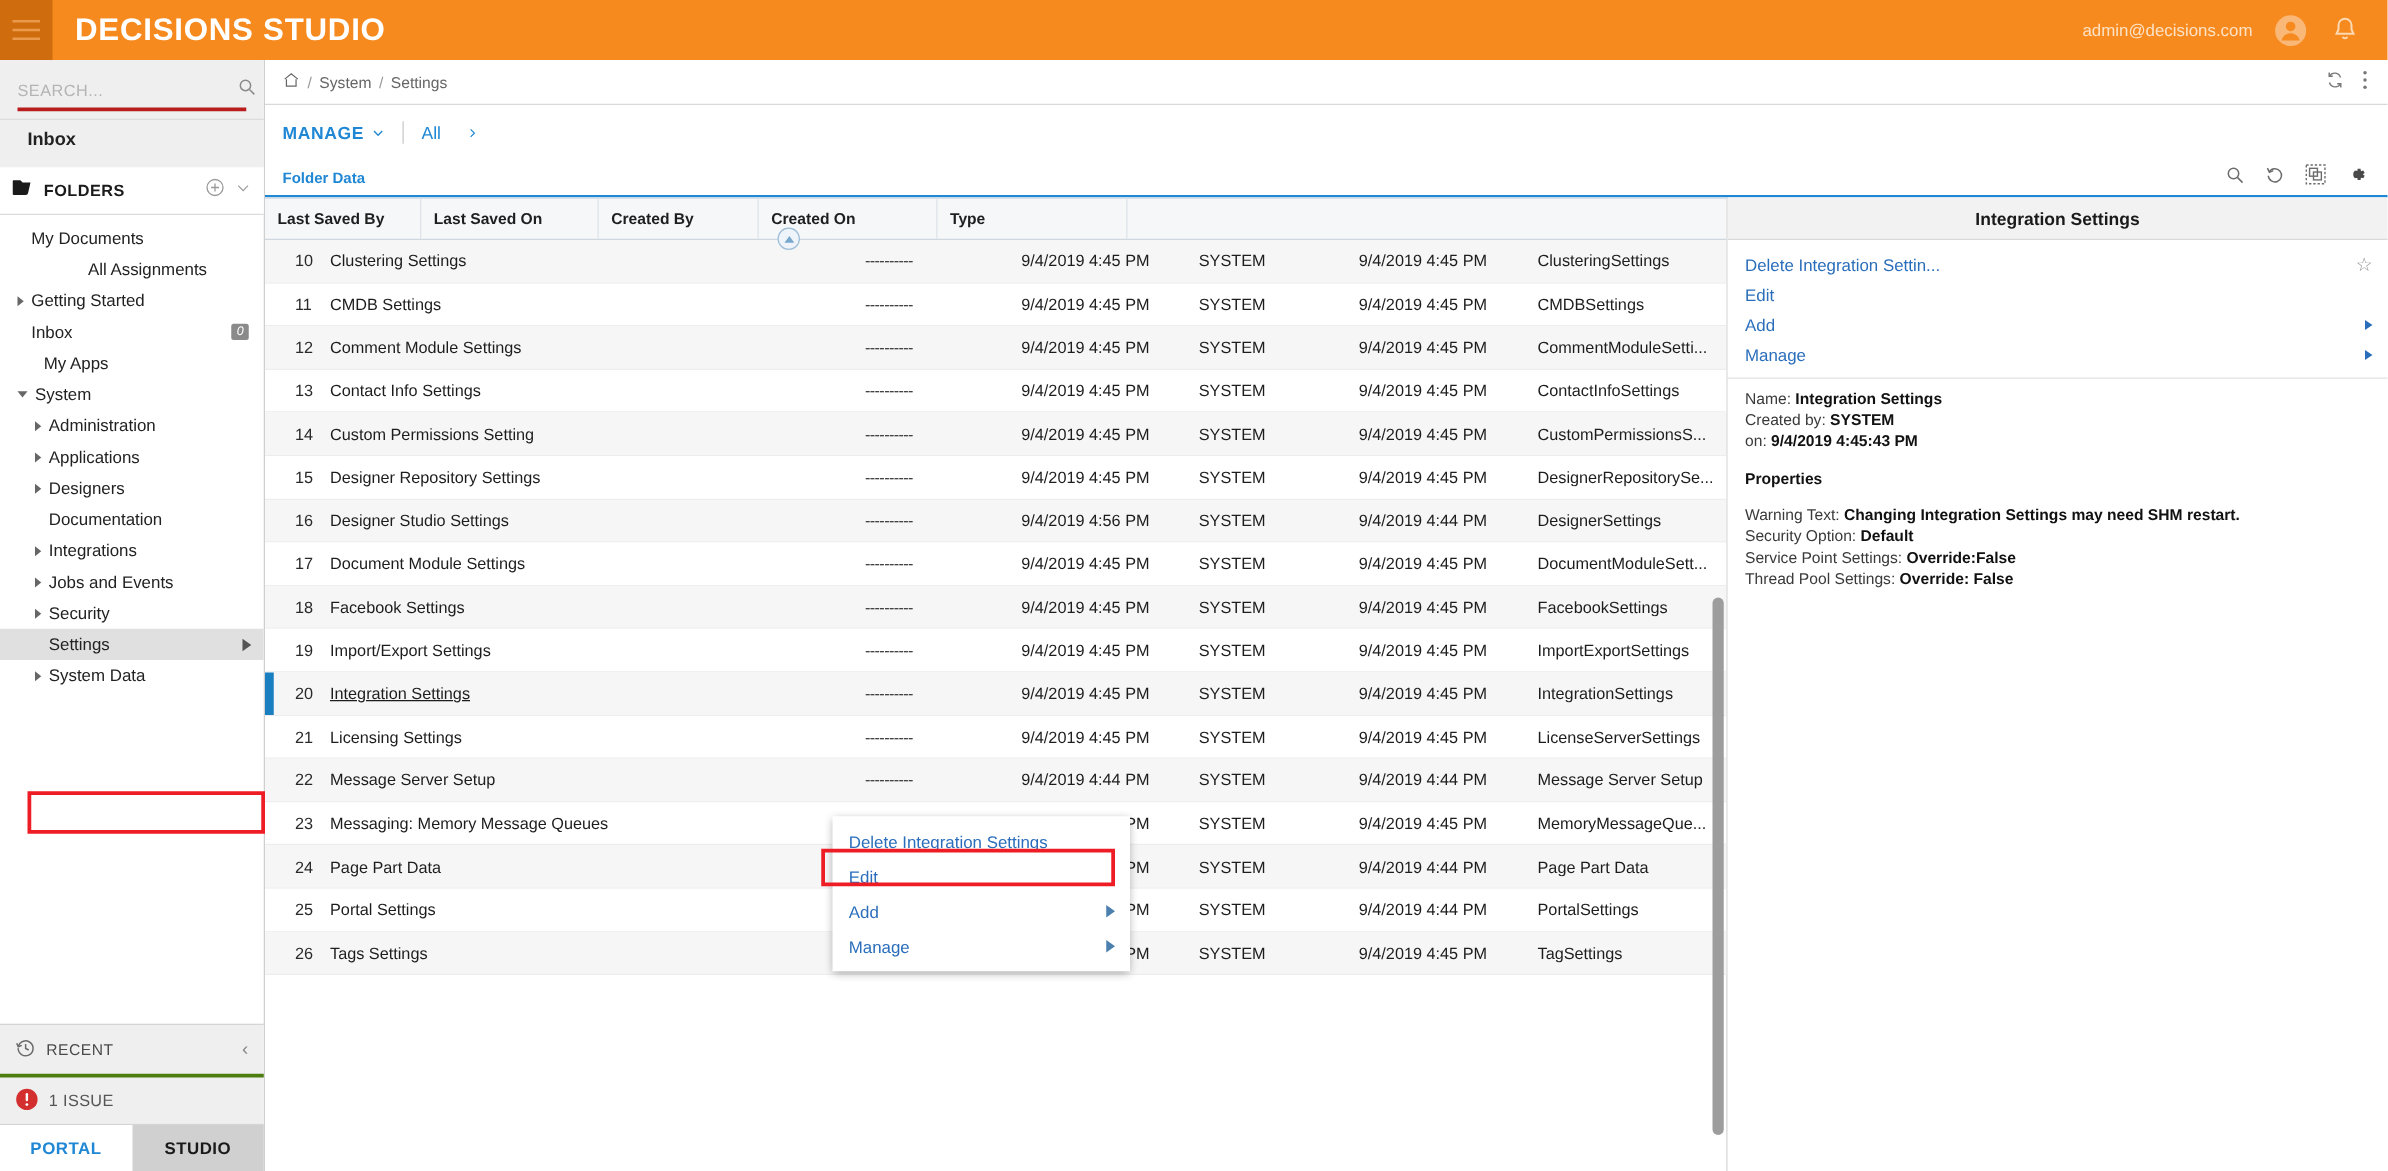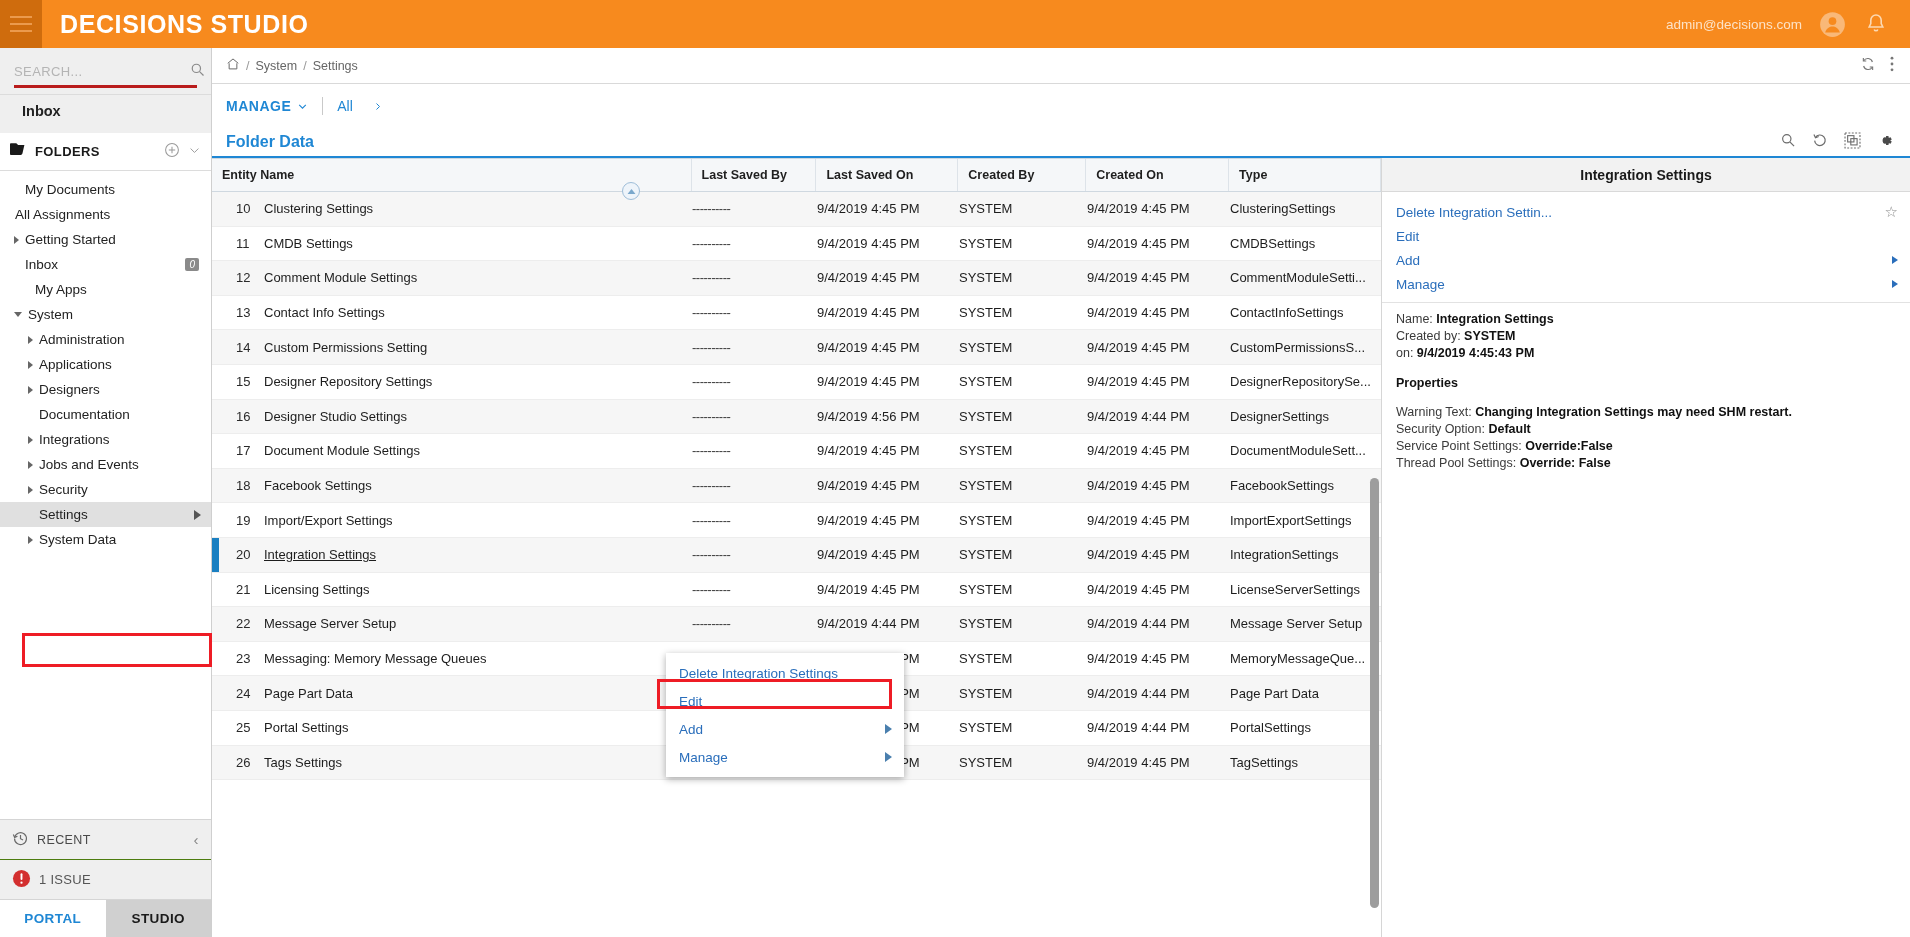--- a/index.html
+++ b/index.html
@@ -85,21 +85,21 @@
   }
 
   #recent-bar {
     height: 40px; border-top: 1px solid #d5d5d5; background:#efefef;
     display:flex; align-items:center; padding: 0 12px; font-size: 12.5px;
     color:#4a4a4a; letter-spacing: .4px;
   }
   #recent-bar .lbl { margin-left: 8px; }
   #recent-bar .chev { margin-left:auto; color:#888; font-size:15px; }
   #issue-bar {
-    height: 40px; border-top: 1px solid #4d7c0f; background:#efefef;
+    height: 40px; border-top: 3px solid #4d7c0f; background:#efefef;
     display:flex; align-items:center; padding: 0 12px; font-size: 13px; color:#555;
   }
   #issue-bar .lbl { margin-left: 8px; letter-spacing:.3px; }
   #bottom-tabs { display:flex; height: 38px; border-top:1px solid #d5d5d5;}
   .btab { flex:1; display:flex; align-items:center; justify-content:center;
     font-size:13.5px; font-weight:bold; letter-spacing:.4px; cursor:pointer;}
   .btab.active { background:#fff; color:#1f87d4; }
   .btab.inactive { background:#d0d0d0; color:#1a1a1a; }
 
   
@@ -117,21 +117,21 @@
     color:#1f87d4; font-size:14px; font-weight:bold; letter-spacing:.5px; cursor:pointer;
     display:flex; align-items:center; gap:6px;
   }
   #manage-row .divider { width:1px; height:18px; background:#c9c9c9; margin: 0 14px; }
   #manage-row .all { color:#1f87d4; font-size:14px; cursor:pointer; display:flex; align-items:center; gap:20px;}
 
   #folderdata-row {
     height: 30px; display:flex; align-items:center; padding: 0 16px 0 14px;
     border-bottom: 2px solid #1f87d4;
   }
-  #folderdata-row .fd-title { color:#1f87d4; font-size:16px; font-weight:600; }
+  #folderdata-row .fd-title { color:#1f87d4; font-size:12px; font-weight:600; }
   #folderdata-row .fd-icons { margin-left:auto; display:flex; align-items:center; gap:16px; color:#6c6c6c;}
 
   
   #content-wrap { display:flex; height: 779px; }
   #table-area { width: 1170px; position:relative; border-right:1px solid #d6d6d6; }
   #table-head {
     display:flex; height: 34px; background:#f5f7f9;
     border-bottom: 1px solid #cfd8e0; border-top: 1px solid #cfd8e0;
     position:relative;
   }
@@ -270,21 +270,21 @@
           </svg>
       </span>
     </span>
   </div>
 
   <div id="tree">
       <div class="tree-item" style="padding-left: 14px;">
         <span class="arrow none"></span>
         <span>My Documents</span>
       </div>
-      <div class="tree-item" style="padding-left: 4px;">
+      <div class="tree-item" style="padding-left: 14px; justify-content: center;">
         <span class="arrow none"></span>
         <span>All Assignments</span>
       </div>
       <div class="tree-item" style="padding-left: 14px;">
         <span class="arrow "></span>
         <span>Getting Started</span>
       </div>
       <div class="tree-item" style="padding-left: 14px;">
         <span class="arrow none"></span>
         <span>Inbox</span>
@@ -443,21 +443,20 @@
           <path d="M17.4 11.3l-1.5-.9a6.4 6.4 0 0 0 0-.8l1.5-.9-1.4-2.4-1.6.6a6 6 0 0 0-.7-.4l-.2-1.7h-2.8l-.2 1.7a6 6 0 0 0-.7.4l-1.6-.6L6.8 8.7l1.5.9a6.4 6.4 0 0 0 0 .8l-1.5.9 1.4 2.4 1.6-.6c.2.2.5.3.7.4l.2 1.7h2.8l.2-1.7c.2-.1.5-.2.7-.4l1.6.6z"></path>
           </svg>
       </span>
     </span>
   </div>
 
   <div id="content-wrap">
 
     <div id="table-area">
       <div id="table-head">
-        <div class="hcell" style="width:480px">Entity Name</div>
         <div class="hcell" style="width:125px">Last Saved By</div>
         <div class="hcell" style="width:142px">Last Saved On</div>
         <div class="hcell" style="width:128px">Created By</div>
         <div class="hcell" style="width:143px">Created On</div>
         <div class="hcell" style="width:152px">Type</div>
         <div id="head-collapse">
           <svg width="9" height="7" viewBox="0 0 10 7" fill="#7aa8cc">
               <polygon points="5,0.6 9.4,6.4 0.6,6.4"></polygon>
             </svg>
         </div>

